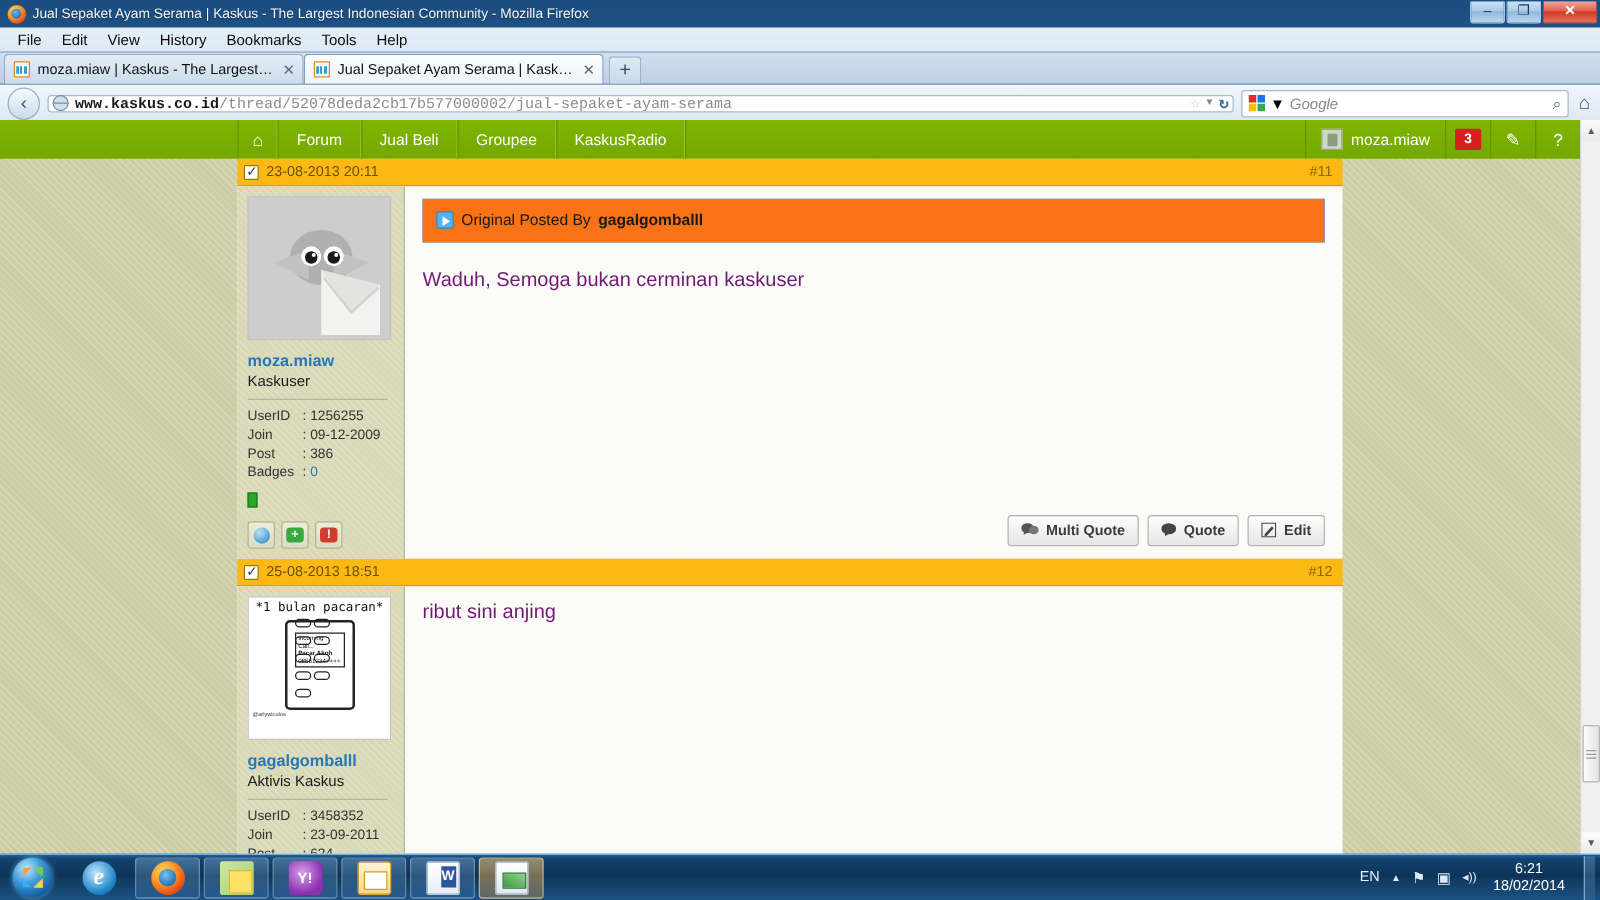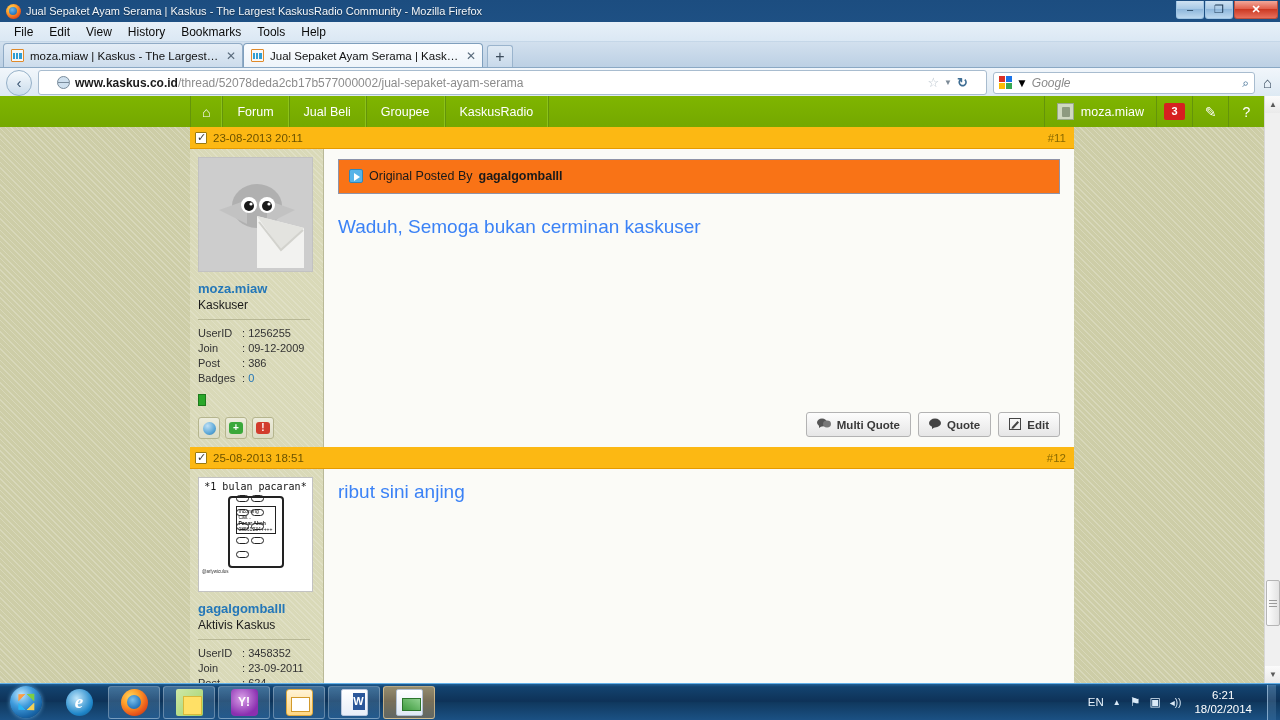--- a/index.html
+++ b/index.html
@@ -127,24 +127,24 @@
     border-bottom: 1px solid #9db5cc;
   }
   #backbtn {
     width: 26px; height: 26px; border-radius: 50%;
     background: linear-gradient(to bottom, #f6fafd, #cadcec);
     border: 1px solid #95b0c8;
     display: flex; align-items: center; justify-content: center;
     font-size: 15px; color: #3a5470; line-height: 1;
   }
   #urlbar {
-    flex: 1 1 auto; height: 25px;
+    flex: 1 1 auto; height: 14px;
     background: #fff; border: 1px solid #a8bccf;
     border-radius: 3px;
-    display: flex; align-items: center; padding: 0 18px; gap: 5px;
+    display: flex; align-items: center; padding: 0 3px; gap: 5px; font-family: Liberation Mono, monospace;
   }
   #urlbar .globe {
     width: 13px; height: 13px; border-radius: 50%;
     border: 1.5px solid #7a8c9c; flex: 0 0 auto;
     background: #cfe0ee;
     position: relative;
   }
   #urlbar .globe:after{
     content:""; position:absolute; left:0; top:5px; width:100%; height:1px; background:#7a8c9c;
   }
@@ -298,21 +298,21 @@
     border-radius: 2px; position: relative; flex: 0 0 auto;
   }
   .quotehdr .qico:after{
     content:""; position:absolute; left:4px; top:3px;
     border-left: 6px solid #fff;
     border-top: 4px solid transparent;
     border-bottom: 4px solid transparent;
   }
   .quotehdr b { font-weight: bold; }
   .quotetext { font-size: 12.5px; color: #1a1a1a; margin-top: 6px; }
-  .maintext { font-size: 19px; color: #3b82f6; margin-top: 22px; }
+  .maintext { font-size: 16px; color: #701a75; margin-top: 22px; }
   .postactions {
     position: absolute; right: 14px; bottom: 10px;
     display: flex; gap: 7px;
   }
   .pabtn {
     height: 25px; padding: 0 10px;
     border: 1px solid #b3b3b3; border-radius: 3px;
     background: linear-gradient(to bottom, #fdfdfd, #e6e6e6);
     display: flex; align-items: center; gap: 6px;
     font-size: 11.5px; font-weight: bold; color: #3a3a3a;
@@ -433,21 +433,21 @@
     background: linear-gradient(to bottom, rgba(180,215,245,.25), rgba(120,170,215,.15));
   }
 </style>
 </head>
 <body>
 
 <div id="window">
 
   <div id="titlebar">
     <span class="ffico"></span>
-    <span id="title-text">Jual Sepaket Ayam Serama | Kaskus - The Largest KaskusRadio Community - Mozilla Firefox</span>
+    <span id="title-text">Jual Sepaket Ayam Serama | Kaskus - The Largest Indonesian Community - Mozilla Firefox</span>
     <div id="winbtns">
       <div class="wb">–</div>
       <div class="wb">❐</div>
       <div class="wb close">✕</div>
     </div>
   </div>
 
   <div id="menubar">
     <div class="mi">File</div>
     <div class="mi">Edit</div>

